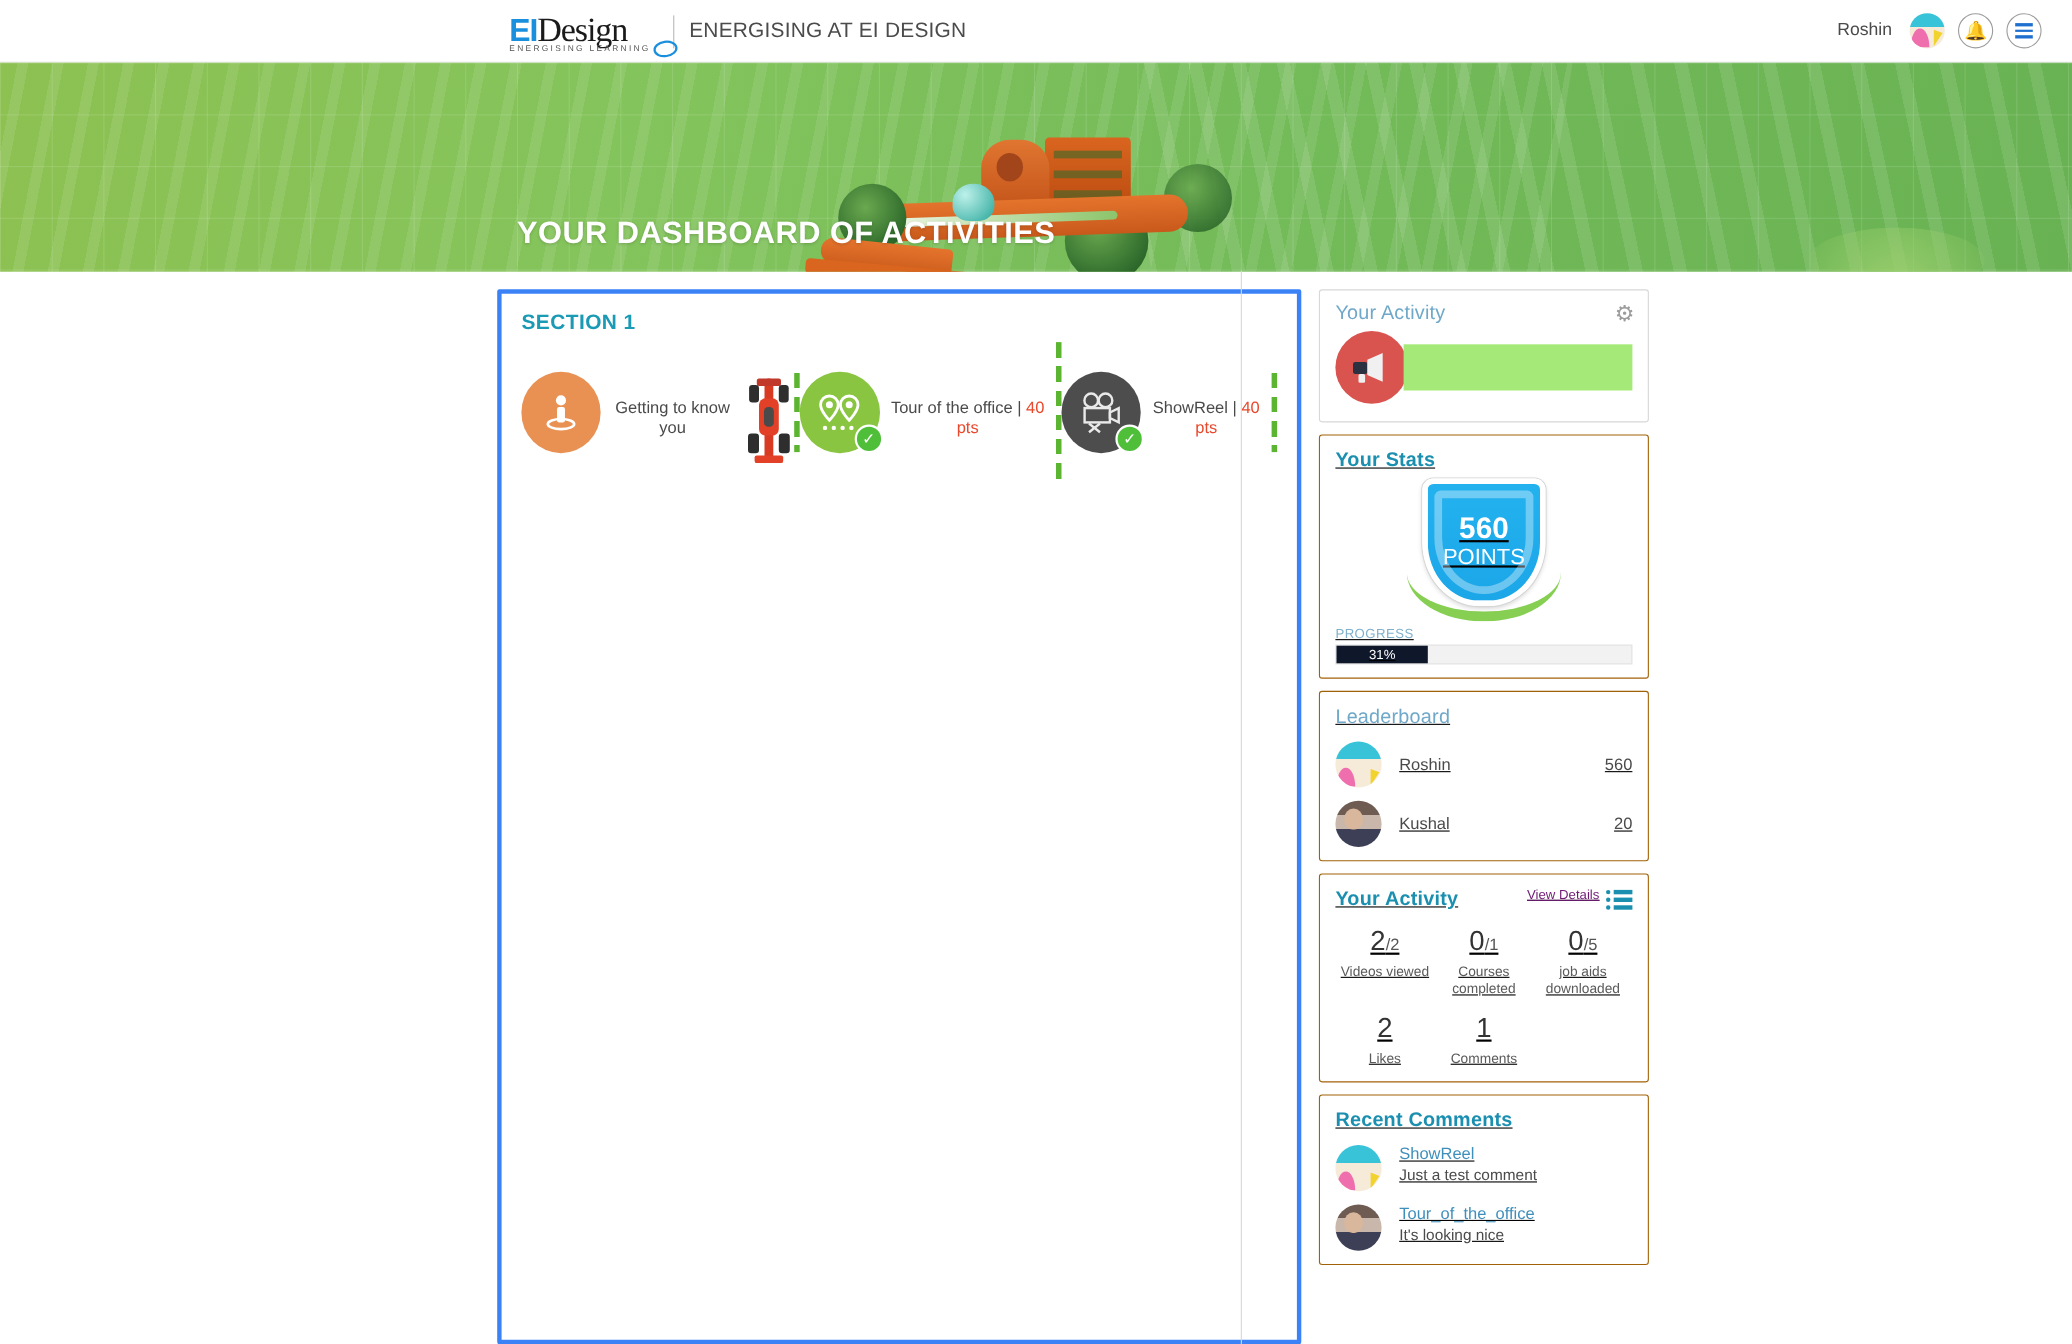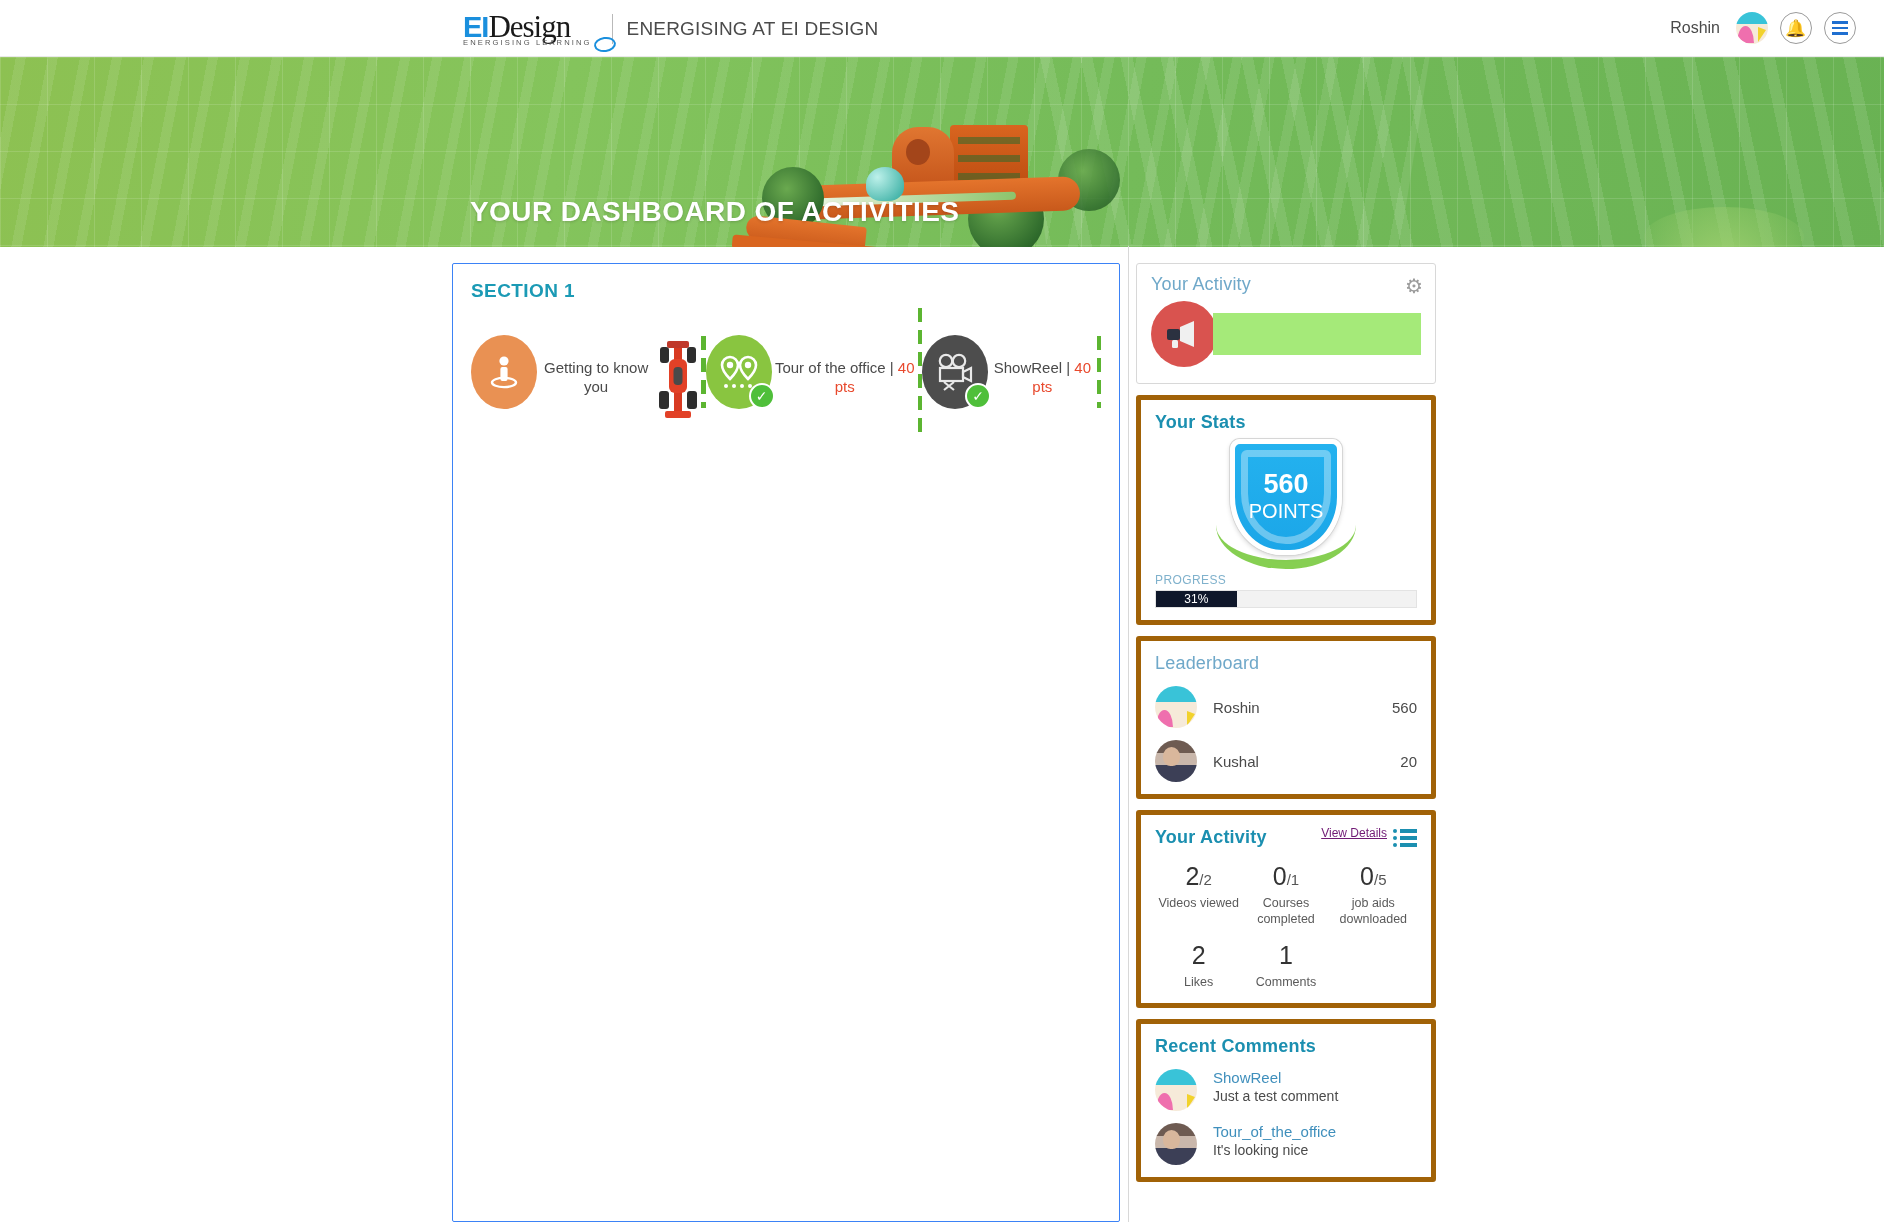--- a/index.html
+++ b/index.html
@@ -126,22 +126,22 @@
   }
   .banner-hill {
     position:absolute; right: 80px; bottom: -20px; width: 160px; height: 60px;
     background: radial-gradient(circle at 50% 100%, #9ccf6e, rgba(156,207,110,0)); border-radius: 50%;
   }
 
   
   .main { display: flex; gap: 16px; padding: 16px 0 0 0; height: 975px; }
 
   .section-panel {
-    margin-left: 452px; width: 668px; background: #fff;
-    border: 1px solid #3b82f6; border-radius: 2px;
+    margin-left: 452px; width: 731px; background: #fff;
+    border: 4px solid #3b82f6; border-radius: 2px;
     padding: 16px 18px 0 18px; position: relative;
   }
   .section-title { font-size: 19px; font-weight: bold; color: #1b9ab5; letter-spacing: .4px; }
 
   .path { display: flex; flex-direction: row; align-items: center; margin-top: 6px; }
   .node-circle {
     width: 74px; height: 74px; border-radius: 50%;
     display: flex; align-items: center; justify-content: center; position: relative;
   }
   .node-orange { background: #e99153; }
@@ -156,21 +156,21 @@
   }
   .connector {
     width: 5px; height: 72px;
     background-image: repeating-linear-gradient(#5cb531 0 14px, transparent 14px 22px);
   }
   .connector.long { height: 128px; }
   .carmini { width: 46px; height: 92px; margin-top: 14px; position: relative; }
 
   
   .sidebar { width: 300px; display: flex; flex-direction: column; gap: 11px; }
-  .card { background: #fff; border: 5px solid #a16207; border-radius: 3px; padding: 12px 14px; }
+  .card { background: #fff; border: 1px solid #a16207; border-radius: 3px; padding: 12px 14px; text-decoration: underline; }
   .card-title { font-size: 18px; color: #6fa8c9; letter-spacing: .2px; }
   .card-title.bold { font-weight: bold; color: #1b8fb0; }
 
   .activity-top { position: relative; border: 1px solid #d8d8d8; border-radius: 3px;
                   background:#fff; padding: 10px 14px 16px 14px; }
   .gear { position: absolute; right: 12px; top: 12px; color: #9c9c9c; font-size: 20px; line-height: 1; }
   .announce-row { display: flex; align-items: center; margin-top: 6px; }
   .megaphone {
     width: 66px; height: 66px; border-radius: 50%; background: #d9534f;
     display: flex; align-items: center; justify-content: center; flex: 0 0 auto;

